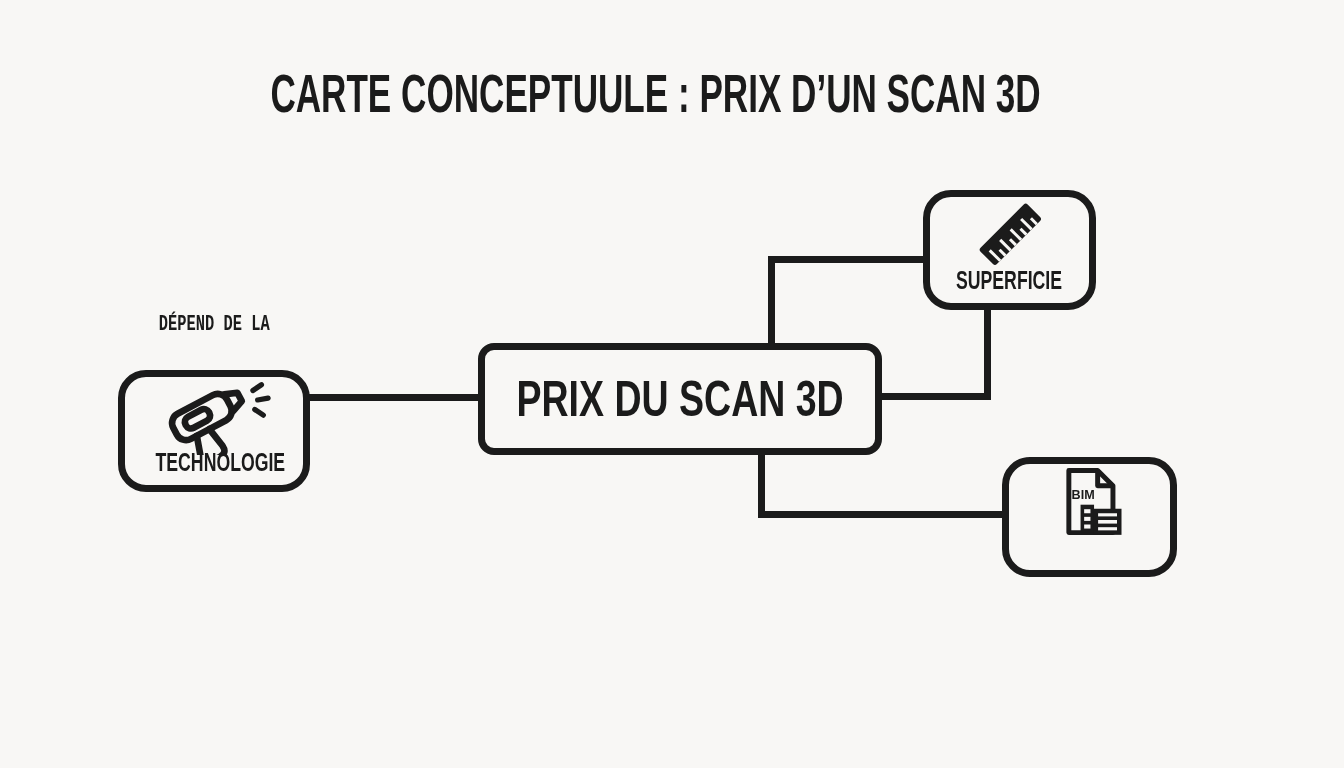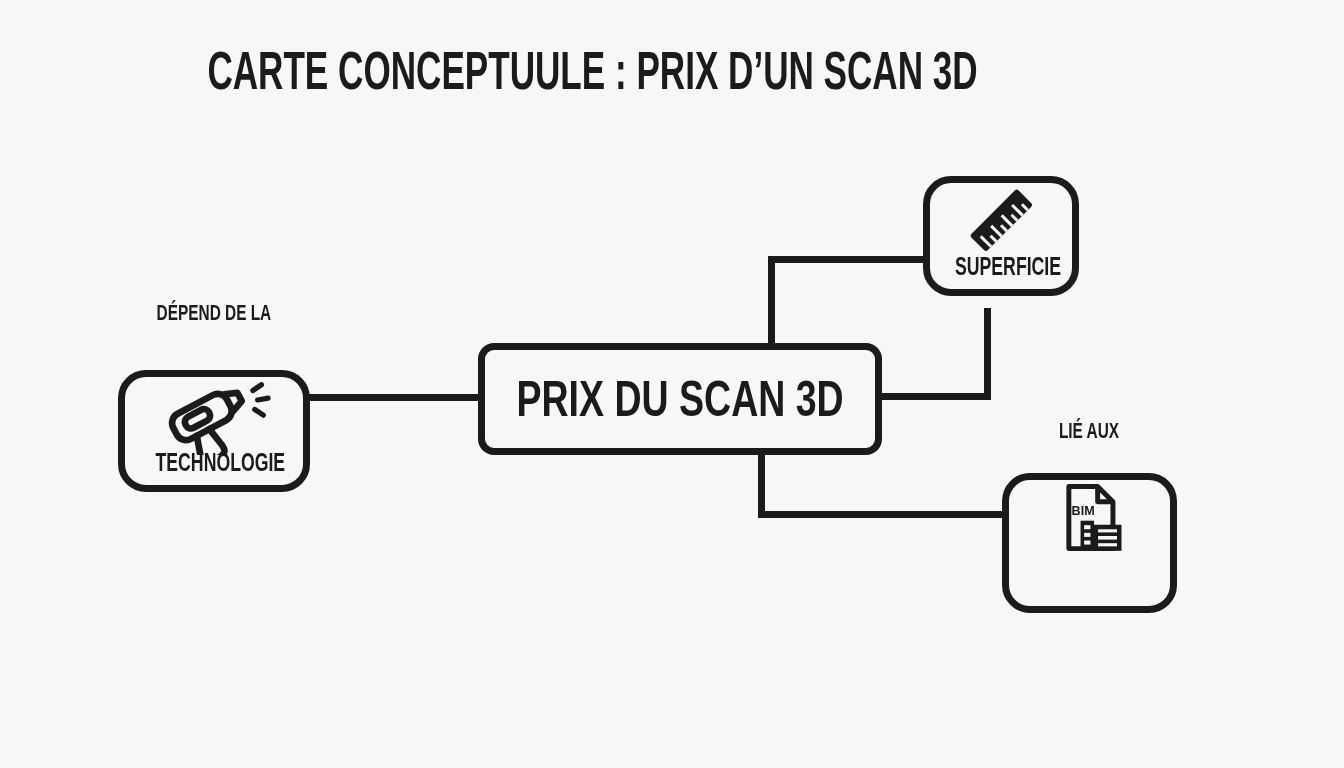--- a/index.html
+++ b/index.html
@@ -15,21 +15,21 @@
 
   
   .cond {
     display:inline-block;
     font-weight:700;
     line-height:1;
     white-space:nowrap;
     transform-origin:center;
     letter-spacing:0;
   }
-  .title-wrap { position:absolute; top:43px; left:0; width:1312px; }
+  .title-wrap { position:absolute; top:66px; left:0; width:1312px; text-align:center; }
   .title-wrap .cond { font-size:54px; transform:scaleX(0.65); }
 
   .relation { position:absolute; text-align:center; width:300px; }
   .relation .cond { font-size:22px; transform:scaleX(0.70); }
 
   .node {
     position:absolute;
     border:7px solid var(--ink);
     border-radius:28px;
     background:var(--bg);
@@ -73,25 +73,22 @@
 
   <div class="connector" style="left:768px; top:256px; width:7px; height:92px;"></div>
   <div class="connector" style="left:768px; top:256px; width:158px; height:7px;"></div>
 
   <div class="connector" style="left:880px; top:393px; width:111px; height:7px;"></div>
   <div class="connector" style="left:984px; top:308px; width:7px; height:92px;"></div>
 
   <div class="connector" style="left:758px; top:452px; width:7px; height:66px;"></div>
   <div class="connector" style="left:758px; top:511px; width:248px; height:7px;"></div>
 
-  <div class="relation" style="left:64px; top:302px;">
+  <div class="relation" style="left:64px; top:314px;font-family:Liberation Mono, monospace;">
     <span class="cond">DÉPEND DE LA</span>
-  </div>
-  <div class="relation" style="left:939px; top:420px;">
-    <span class="cond">LIÉ AUX</span>
   </div>
 
   <div class="node" style="left:118px; top:335px; width:192px; height:122px;margin-top:35px;">
     <div class="icon-slot">
       <svg width="126" height="74" viewBox="0 0 130 78">
         <g transform="rotate(-28 58 36)" fill="none" stroke="currentColor" stroke-width="7" stroke-linejoin="round" stroke-linecap="round">
           <rect x="20" y="20" width="64" height="30" rx="11"></rect>
           <rect x="33" y="28" width="28" height="13" rx="6"></rect>
           <path d="M84 25 l13 5 v10 l-13 5"></path>
           <path d="M38 50 l-7 22 q-2 9 8 9 h10 q9 0 8-9 l-4 -22"></path>
@@ -105,21 +102,21 @@
     </div>
     <div class="node-label">
       <span class="cond">TECHNOLOGIE</span>
     </div>
   </div>
 
   <div class="node node-center" style="left:478px; top:343px; width:404px; height:112px;">
     <span class="cond">PRIX DU SCAN 3D</span>
   </div>
 
-  <div class="node" style="left:923px; top:176px; width:156px; height:120px;">
+  <div class="node" style="left:923px; top:190px; width:173px; height:120px;">
     <div class="icon-slot" style="top:0px;">
       <svg width="78" height="74" viewBox="0 0 84 80">
         <g transform="rotate(-45 42 40)">
           <rect x="6" y="28" width="72" height="25" rx="3" fill="currentColor"></rect>
           <g stroke="#f8f7f5" stroke-width="3.2">
             <line x1="14" y1="53" x2="14" y2="37"></line>
             <line x1="22" y1="53" x2="22" y2="44"></line>
             <line x1="30" y1="53" x2="30" y2="37"></line>
             <line x1="38" y1="53" x2="38" y2="44"></line>
             <line x1="46" y1="53" x2="46" y2="37"></line>
@@ -128,21 +125,21 @@
             <line x1="70" y1="53" x2="70" y2="44"></line>
           </g>
         </g>
       </svg>
     </div>
     <div class="node-label">
       <span class="cond">SUPERFICIE</span>
     </div>
   </div>
 
-  <div class="node" style="left:1002px; top:473px; width:175px; height:140px;">
+  <div class="node" style="left:1002px; top:457px; width:175px; height:120px;">
     <div class="icon-slot" style="top:2px;">
       <svg width="86" height="72" viewBox="0 0 95 80">
         <path d="M24 5 H56 L73 22 V74 H24 Z" fill="#f8f7f5" stroke="currentColor" stroke-width="5.5" stroke-linejoin="round"></path>
         <path d="M56 5 V22 H73" fill="none" stroke="currentColor" stroke-width="5.5" stroke-linejoin="round"></path>
         <text x="27" y="37" font-size="14" fill="currentColor">BIM</text>
         <rect x="37" y="43" width="15" height="31" fill="currentColor"></rect>
         <rect x="41" y="48" width="7" height="4.5" fill="#f8f7f5"></rect>
         <rect x="41" y="56.5" width="7" height="4.5" fill="#f8f7f5"></rect>
         <rect x="41" y="65" width="7" height="4.5" fill="#f8f7f5"></rect>
         <rect x="54" y="50" width="26" height="24" fill="#f8f7f5" stroke="currentColor" stroke-width="5"></rect>

